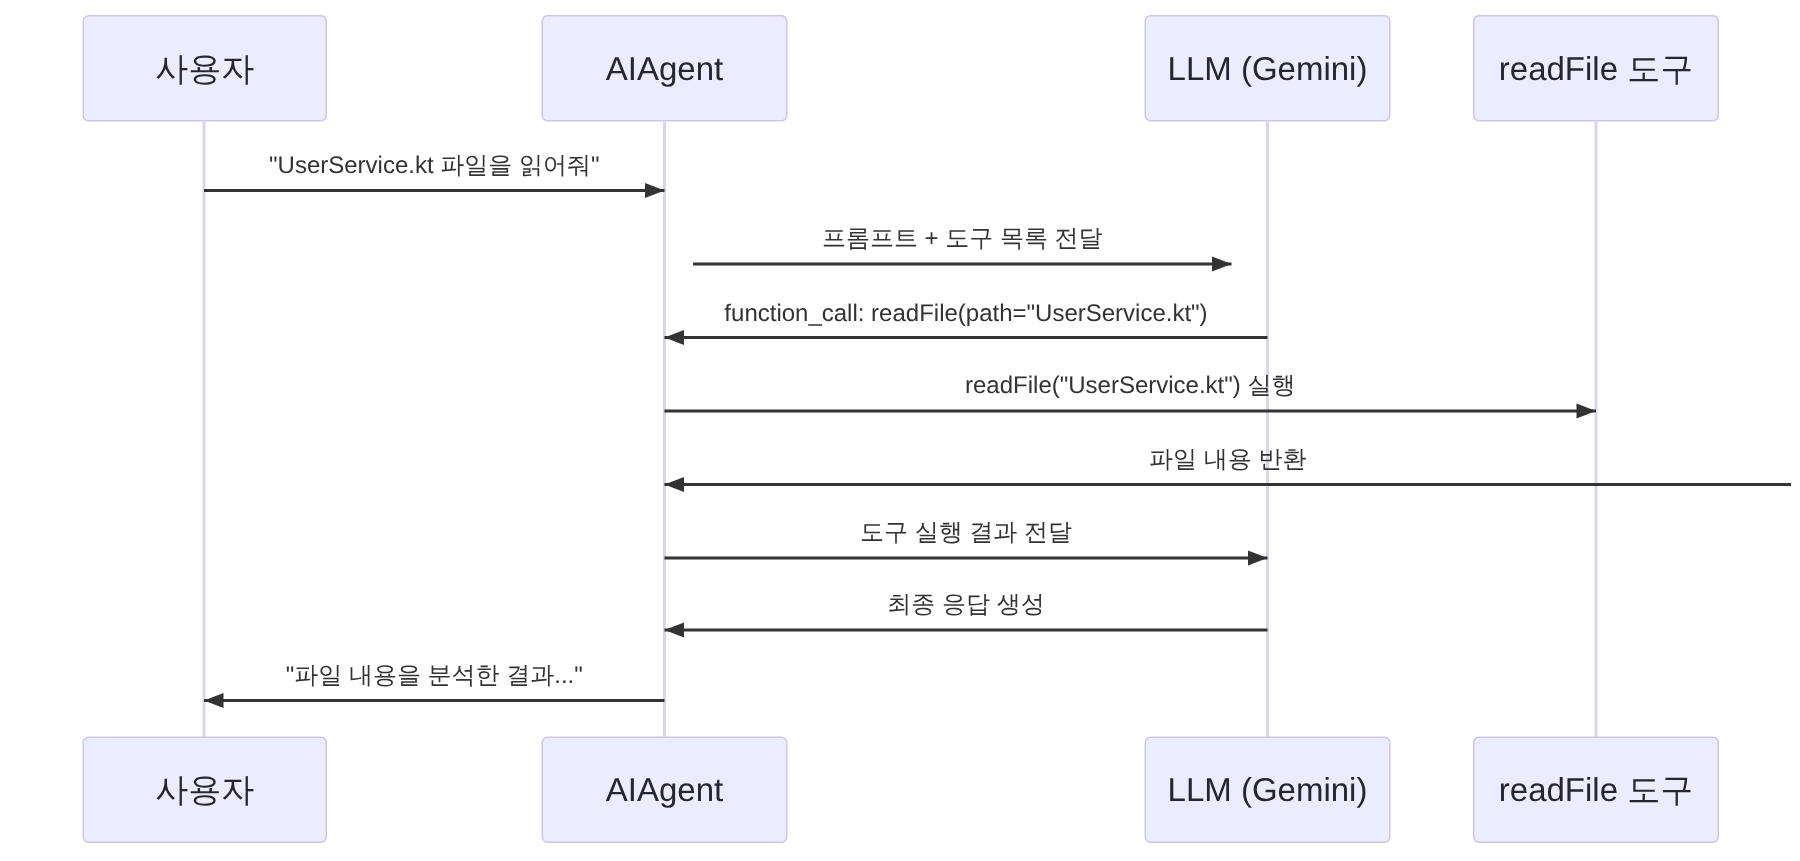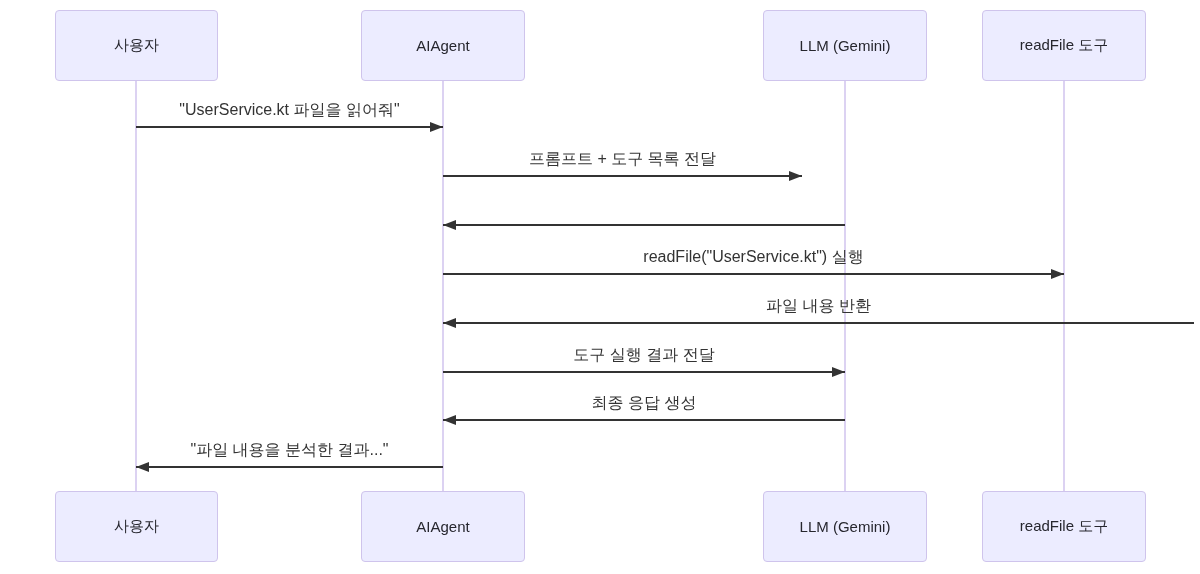--- a/index.html
+++ b/index.html
@@ -20,21 +20,21 @@
   }
   .actor {
     position: absolute;
     height: 71px;
     background: #ececff;
     border: 1px solid #cfc4ec;
     border-radius: 4px;
     display: flex;
     align-items: center;
     justify-content: center;
-    font-size: 15px;
+    font-size: 22px;
     color: #26262e;
     box-sizing: border-box;
   }
   .message { position: absolute; height: 26px; }
   .msg-label {
     position: absolute;
     left: 0; right: 0; bottom: 7px;
     text-align: center;
     font-size: 16px;
     color: #333333;
@@ -99,26 +99,27 @@
     </div>
   <div class="actor" style="left:982px; top:491px; width:164px">
       <span>readFile 도구</span>
     </div>
 
   <div class="message right" style="left:136px; top:102px; width:307px">
     <div class="msg-label">"UserService.kt 파일을 읽어줘"</div>
     <div class="msg-line"></div>
   </div>
 
-  <div class="message right" style="left:443px; top:151px; width:359px">
+  <div class="message right" style="left:462px; top:151px; width:359px">
     <div class="msg-label">프롬프트 + 도구 목록 전달</div>
     <div class="msg-line"></div>
   </div>
 
   <div class="message left" style="left:443px; top:200px; width:402px">
+    <div class="msg-label">function_call: readFile(path="UserService.kt")</div>
     <div class="msg-line"></div>
   </div>
 
   <div class="message right" style="left:443px; top:249px; width:621px">
     <div class="msg-label">readFile("UserService.kt") 실행</div>
     <div class="msg-line"></div>
   </div>
 
   <div class="message left" style="left:443px; top:298px; width:751px">
     <div class="msg-label">파일 내용 반환</div>

